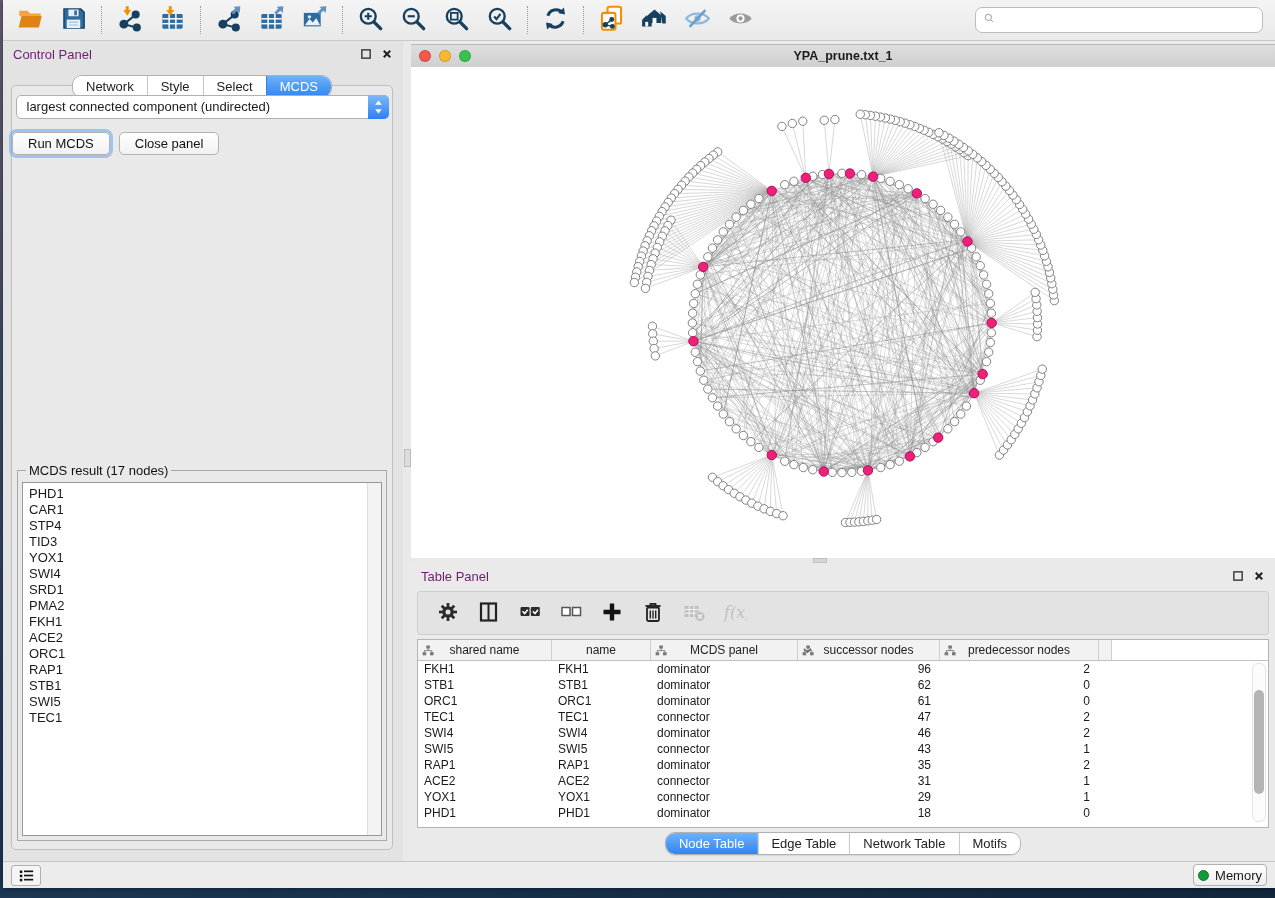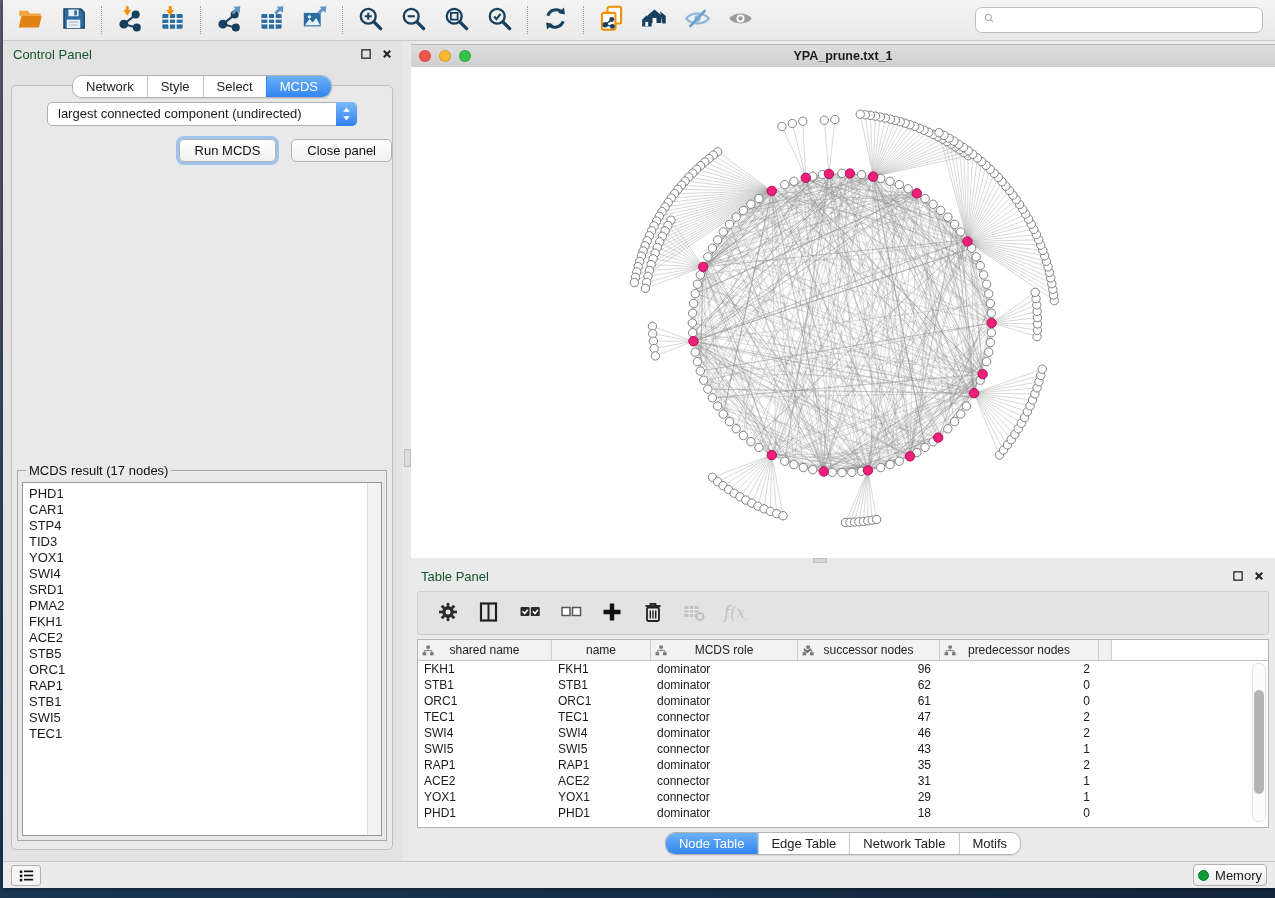--- a/index.html
+++ b/index.html
@@ -17,41 +17,41 @@
   .tgroup{display:flex;align-items:center;gap:16px;padding:0 14px;}
   .tsep{width:0;height:28px;border-left:1px dotted #9a9a9a;}
   .tbtn{cursor:pointer;}
   .tbtn .icon svg{width:27px;height:27px;}
   #searchbox{margin-left:auto;margin-right:12px;width:278px;height:24px;background:#fff;
              border:1px solid #bdbdbd;border-radius:7px;display:flex;align-items:center;padding-left:8px;gap:5px;}
   #searchbox input{border:none;outline:none;flex:1;font-size:13px;background:transparent;height:20px;}
 
   
   .panel-head{position:absolute;left:0;right:0;top:0;height:26px;display:flex;align-items:center;padding:0 10px;}
-  .panel-title{font-size:13px;color:#14532d;}
+  .panel-title{font-size:13px;color:#701a75;}
   .panel-head .winbtns{margin-left:auto;display:flex;gap:9px;align-items:center;}
   .winbtns .icon svg{width:12px;height:12px;}
 
   
   #control-panel{position:absolute;left:0;top:41px;width:400px;bottom:26px;background:#e3e3e3;}
   #cp-pane{position:absolute;left:8px;right:10px;top:44px;bottom:12px;background:#e9e9e9;
            border:1px solid #bfbfbf;border-radius:5px;}
   .seg-control{display:flex;background:#fff;border:1px solid #b2b2b2;border-radius:10px;overflow:hidden;height:21px;
                box-shadow:0 1px 1px rgba(0,0,0,.08);}
   .seg{display:flex;align-items:center;padding:0 13px;font-size:13px;border-left:1px solid #c6c6c6;cursor:pointer;background:#fff;color:#222;}
   .seg:first-child{border-left:none;}
   .seg.active{background:linear-gradient(#6db2f9,#3185f2);color:#fff;border-left-color:#3185f2;}
   #cp-tabs{position:absolute;top:-11px;left:50%;transform:translateX(-50%);}
   #opt-label{text-align:center;margin-top:25px;font-size:13px;}
-  #criterion{position:relative;width:310px;height:24px;margin:16px auto 0;background:#fff;border:1px solid #b0b0b0;
+  #criterion{position:relative;width:373px;height:24px;margin:9px auto 0;background:#fff;border:1px solid #b0b0b0;
              border-radius:5px;box-sizing:border-box;cursor:pointer;}
   #criterion .val{position:absolute;left:10px;top:0;line-height:22px;font-size:13px;white-space:nowrap;}
   #criterion .stepper{position:absolute;right:-1px;top:-1px;bottom:-1px;width:21px;border-radius:0 5px 5px 0;
              background:linear-gradient(#7dbafa,#2e80f2);display:flex;align-items:center;justify-content:center;}
-  #cp-buttons{display:flex;justify-content:flex-end;gap:15px;margin-top:13px;}
+  #cp-buttons{display:flex;justify-content:flex-start;gap:9px;margin-top:13px;}
   .mac-btn{height:23px;padding:0 15px;background:linear-gradient(#ffffff,#f1f1f1);border:1px solid #b3b3b3;
            border-radius:5px;font-size:13px;font-family:"Liberation Sans",sans-serif;cursor:pointer;color:#111;}
   .mac-btn.focused{box-shadow:0 0 0 3px rgba(110,170,240,.6);}
   #result-box{position:absolute;left:5px;right:5px;top:377px;bottom:8px;border:1px solid #a8a8a8;margin:0;padding:4px;}
   #result-box legend{font-size:13px;padding:0 3px;margin-left:4px;color:#111;}
   #result-list{position:relative;width:100%;height:100%;background:#fff;border:1px solid #979797;box-sizing:border-box;
                overflow:hidden;padding:3px 0 0 6px;line-height:16px;font-size:13px;}
   #result-list .scrolltrack{position:absolute;right:0;top:0;bottom:0;width:13px;background:#f3f3f3;border-left:1px solid #ddd;}
 
   
@@ -293,21 +293,20 @@
         <div>PHD1</div>
             <div>CAR1</div>
             <div>STP4</div>
             <div>TID3</div>
             <div>YOX1</div>
             <div>SWI4</div>
             <div>SRD1</div>
             <div>PMA2</div>
             <div>FKH1</div>
             <div>ACE2</div>
-            <div>STB5</div>
             <div>ORC1</div>
             <div>RAP1</div>
             <div>STB1</div>
             <div>SWI5</div>
             <div>TEC1</div>
           </div>
       </fieldset>
     </div>
   </div>
 
@@ -1385,21 +1384,21 @@
           </div>
           <div class="th" style="width: 147px;">
             <span class="icon">
               <svg viewBox="0 0 12 11" width="12" height="11">
                 <rect x="4.3" y="0.5" width="3.6" height="3.1" fill="#787878"></rect>
                 <rect x="0.6" y="7.2" width="3.6" height="3.1" fill="#787878"></rect>
                 <rect x="8" y="7.2" width="3.6" height="3.1" fill="#787878"></rect>
                 <path d="M6.1 3.6v2M2.4 7.2V5.6h7.4v1.6" stroke="#787878" stroke-width="0.9" fill="none"></path>
               </svg>
             </span>
-            <span>MCDS role</span>
+            <span>MCDS panel</span>
           </div>
           <div class="th" style="width: 142px;">
             <span class="icon">
               <svg viewBox="0 0 12 11" width="12" height="11">
                 <rect x="4.3" y="0.5" width="3.6" height="3.1" fill="#787878"></rect>
                 <rect x="0.6" y="7.2" width="3.6" height="3.1" fill="#787878"></rect>
                 <rect x="8" y="7.2" width="3.6" height="3.1" fill="#787878"></rect>
                 <path d="M6.1 3.6v2M2.4 7.2V5.6h7.4v1.6" stroke="#787878" stroke-width="0.9" fill="none"></path>
               </svg>
             </span>

